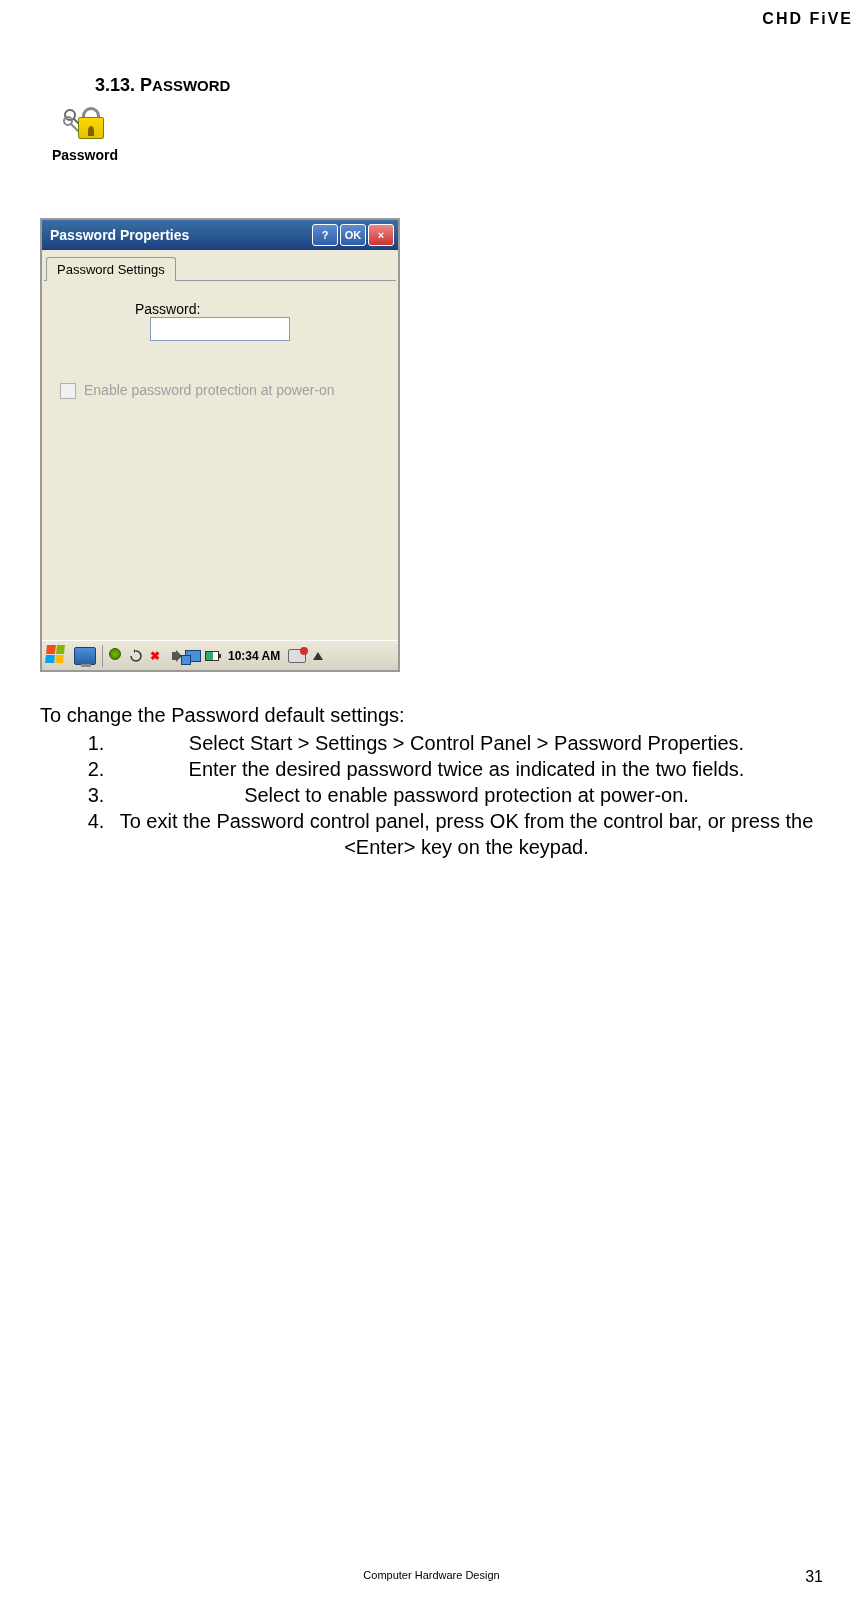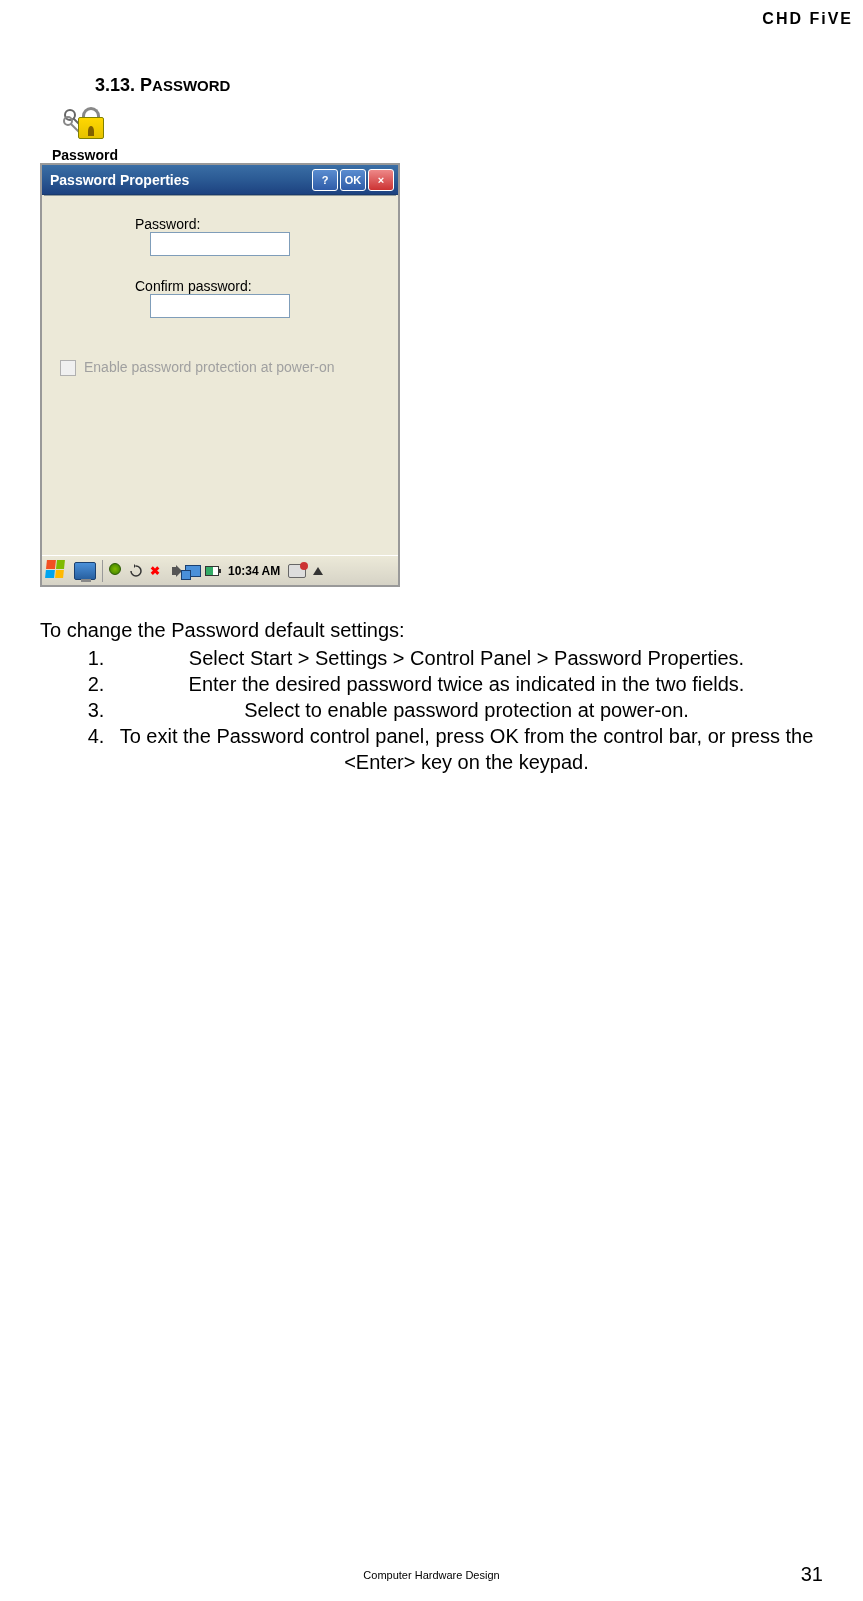--- a/index.html
+++ b/index.html
@@ -81,20 +81,21 @@
       height: 10px;
       background: #806000;
       border-radius: 50% 50% 0 0;
     }
     .icon-label {
       font-size: 14px;
       color: #000;
       margin-top: 4px;
     }
     .dialog {
+      margin-top: 55px;
       width: 360px;
       border: 2px solid #999;
       background: #ece9d8;
       font-family: Tahoma, sans-serif;
     }
     .titlebar {
       background: linear-gradient(to bottom, #3a6ea5, #2b5a94, #1d4280);
       height: 30px;
       display: flex;
       align-items: center;
@@ -320,21 +321,21 @@
       bottom: 20px;
       left: 0;
       right: 0;
       text-align: center;
       font-size: 11px;
     }
     .page-number {
       position: absolute;
       bottom: 15px;
       right: 40px;
-      font-size: 20px;
+      font-size: 16px;
     }
     .desktop-icon {
       width: 22px;
       height: 18px;
       background: linear-gradient(#4a90d9, #2860a0);
       border: 1px solid #1a4070;
       border-radius: 2px;
       position: relative;
     }
     .desktop-icon::after {
@@ -401,27 +402,26 @@
   <div class="icon-label">Password</div>
 </div>
 
 <div class="dialog">
   <div class="titlebar">
     <div class="titlebar-title">Password Properties</div>
     <div class="titlebar-btn help-btn">?</div>
     <div class="titlebar-btn ok-btn">OK</div>
     <div class="titlebar-btn close-btn">×</div>
   </div>
+  <div class="tab-row">
+    <div class="tab">Password Settings</div>
+  </div>
   <div class="tab-panel">
     <div class="field-row">
       <div class="field-label">Password:</div>
-      <input type="password" class="field-input" value="" style="">
-    </div>
-    <div class="field-row">
-      <div class="field-label">Confirm password:</div>
       <input type="password" class="field-input" value="" style="">
     </div>
     <div class="checkbox-row">
       <div class="checkbox-box"></div>
       <div class="checkbox-label">Enable password protection at power-on</div>
     </div>
   </div>
   <div class="taskbar">
     <div class="start-btn">
       <div class="flag">

